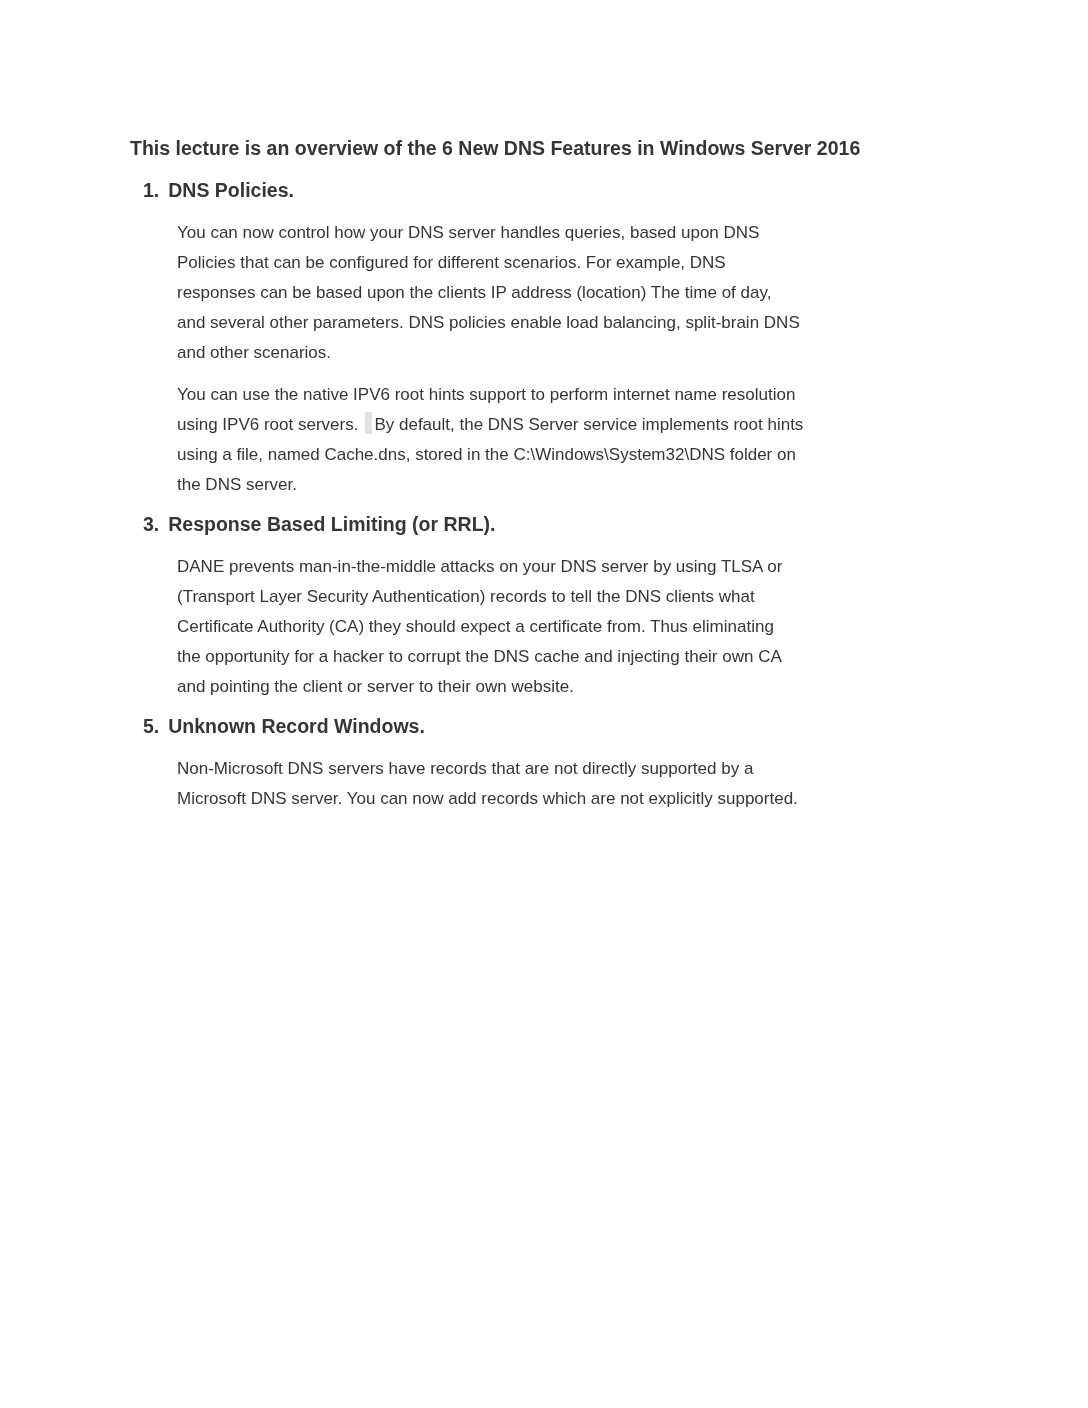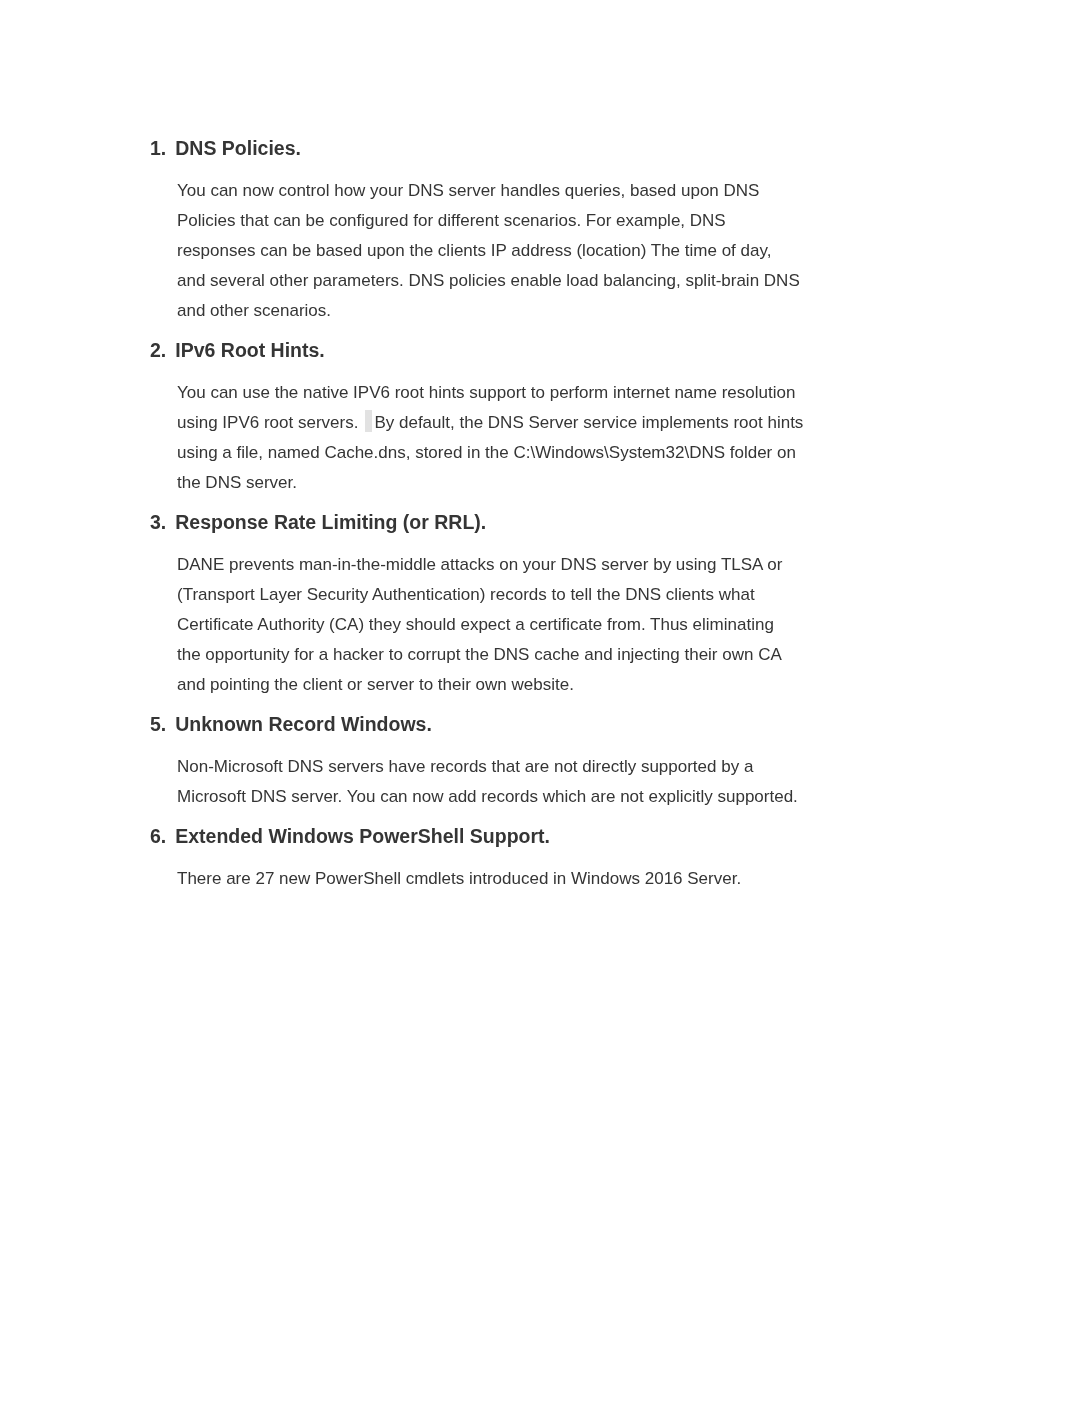--- a/index.html
+++ b/index.html
@@ -24,21 +24,21 @@
     font-size: 19.5px;
     line-height: 24px;
     margin: 0 0 18px 0;
     white-space: nowrap;
   }
   .doc-item { margin: 0; }
   .item-heading {
     font-weight: bold;
     font-size: 19.5px;
     line-height: 24px;
-    margin: 0 0 16px 20px;
+    margin: 0 0 16px 13px;
   }
   .item-num {
     display: inline-block;
     margin-right: 9px;
   }
   .item-para {
     font-size: 17px;
     line-height: 30px;
     margin: 0 0 12px 47px;
     width: 828px;
@@ -52,54 +52,50 @@
     vertical-align: text-bottom;
     margin-left: 7px;
     margin-right: 2px;
   }
 </style>
 </head>
 <body>
 
 <div class="doc">
 
+  <div class="doc-title">This lecture is an overview of the 6 New DNS Features in Windows Server 2016</div>
 
   <div class="doc-item">
     <div class="item-heading"><span class="item-num">1.</span><span>DNS Policies.</span></div>
     <div class="item-para">You can now control how your DNS server handles queries, based upon DNS
 Policies that can be configured for different scenarios. For example, DNS
 responses can be based upon the clients IP address (location) The time of day,
 and several other parameters. DNS policies enable load balancing, split-brain DNS
 and other scenarios.</div>
   </div>
 
   <div class="doc-item">
-    <div class="item-heading"><span class="item-num">2.</span><span>IPv6 Root Hints.</span></div>
     <div class="item-para"><span>You can use the native IPV6 root hints support to perform internet name resolution
 using IPV6 root servers.</span><span class="cursor-artifact"></span><span>By default, the DNS Server service implements root hints
 using a file, named Cache.dns, stored in the C:\Windows\System32\DNS folder on
 the DNS server.</span></div>
   </div>
 
   <div class="doc-item">
-    <div class="item-heading"><span class="item-num">3.</span><span>Response Rate Limiting (or RRL).</span></div>
+    <div class="item-heading"><span class="item-num">3.</span><span>Response Based Limiting (or RRL).</span></div>
   </div>
 
   <div class="doc-item">
     <div class="item-para">DANE prevents man-in-the-middle attacks on your DNS server by using TLSA or
 (Transport Layer Security Authentication) records to tell the DNS clients what
 Certificate Authority (CA) they should expect a certificate from. Thus eliminating
 the opportunity for a hacker to corrupt the DNS cache and injecting their own CA
 and pointing the client or server to their own website.</div>
   </div>
 
   <div class="doc-item">
     <div class="item-heading"><span class="item-num">5.</span><span>Unknown Record Windows.</span></div>
     <div class="item-para">Non-Microsoft DNS servers have records that are not directly supported by a
 Microsoft DNS server. You can now add records which are not explicitly supported.</div>
   </div>
 
-  <div class="doc-item">
-    <div class="item-heading"><span class="item-num">6.</span><span>Extended Windows PowerShell Support.</span></div>
-    <div class="item-para">There are 27 new PowerShell cmdlets introduced in Windows 2016 Server.</div>
-  </div>
 
 </div>
 
 </body></html>

